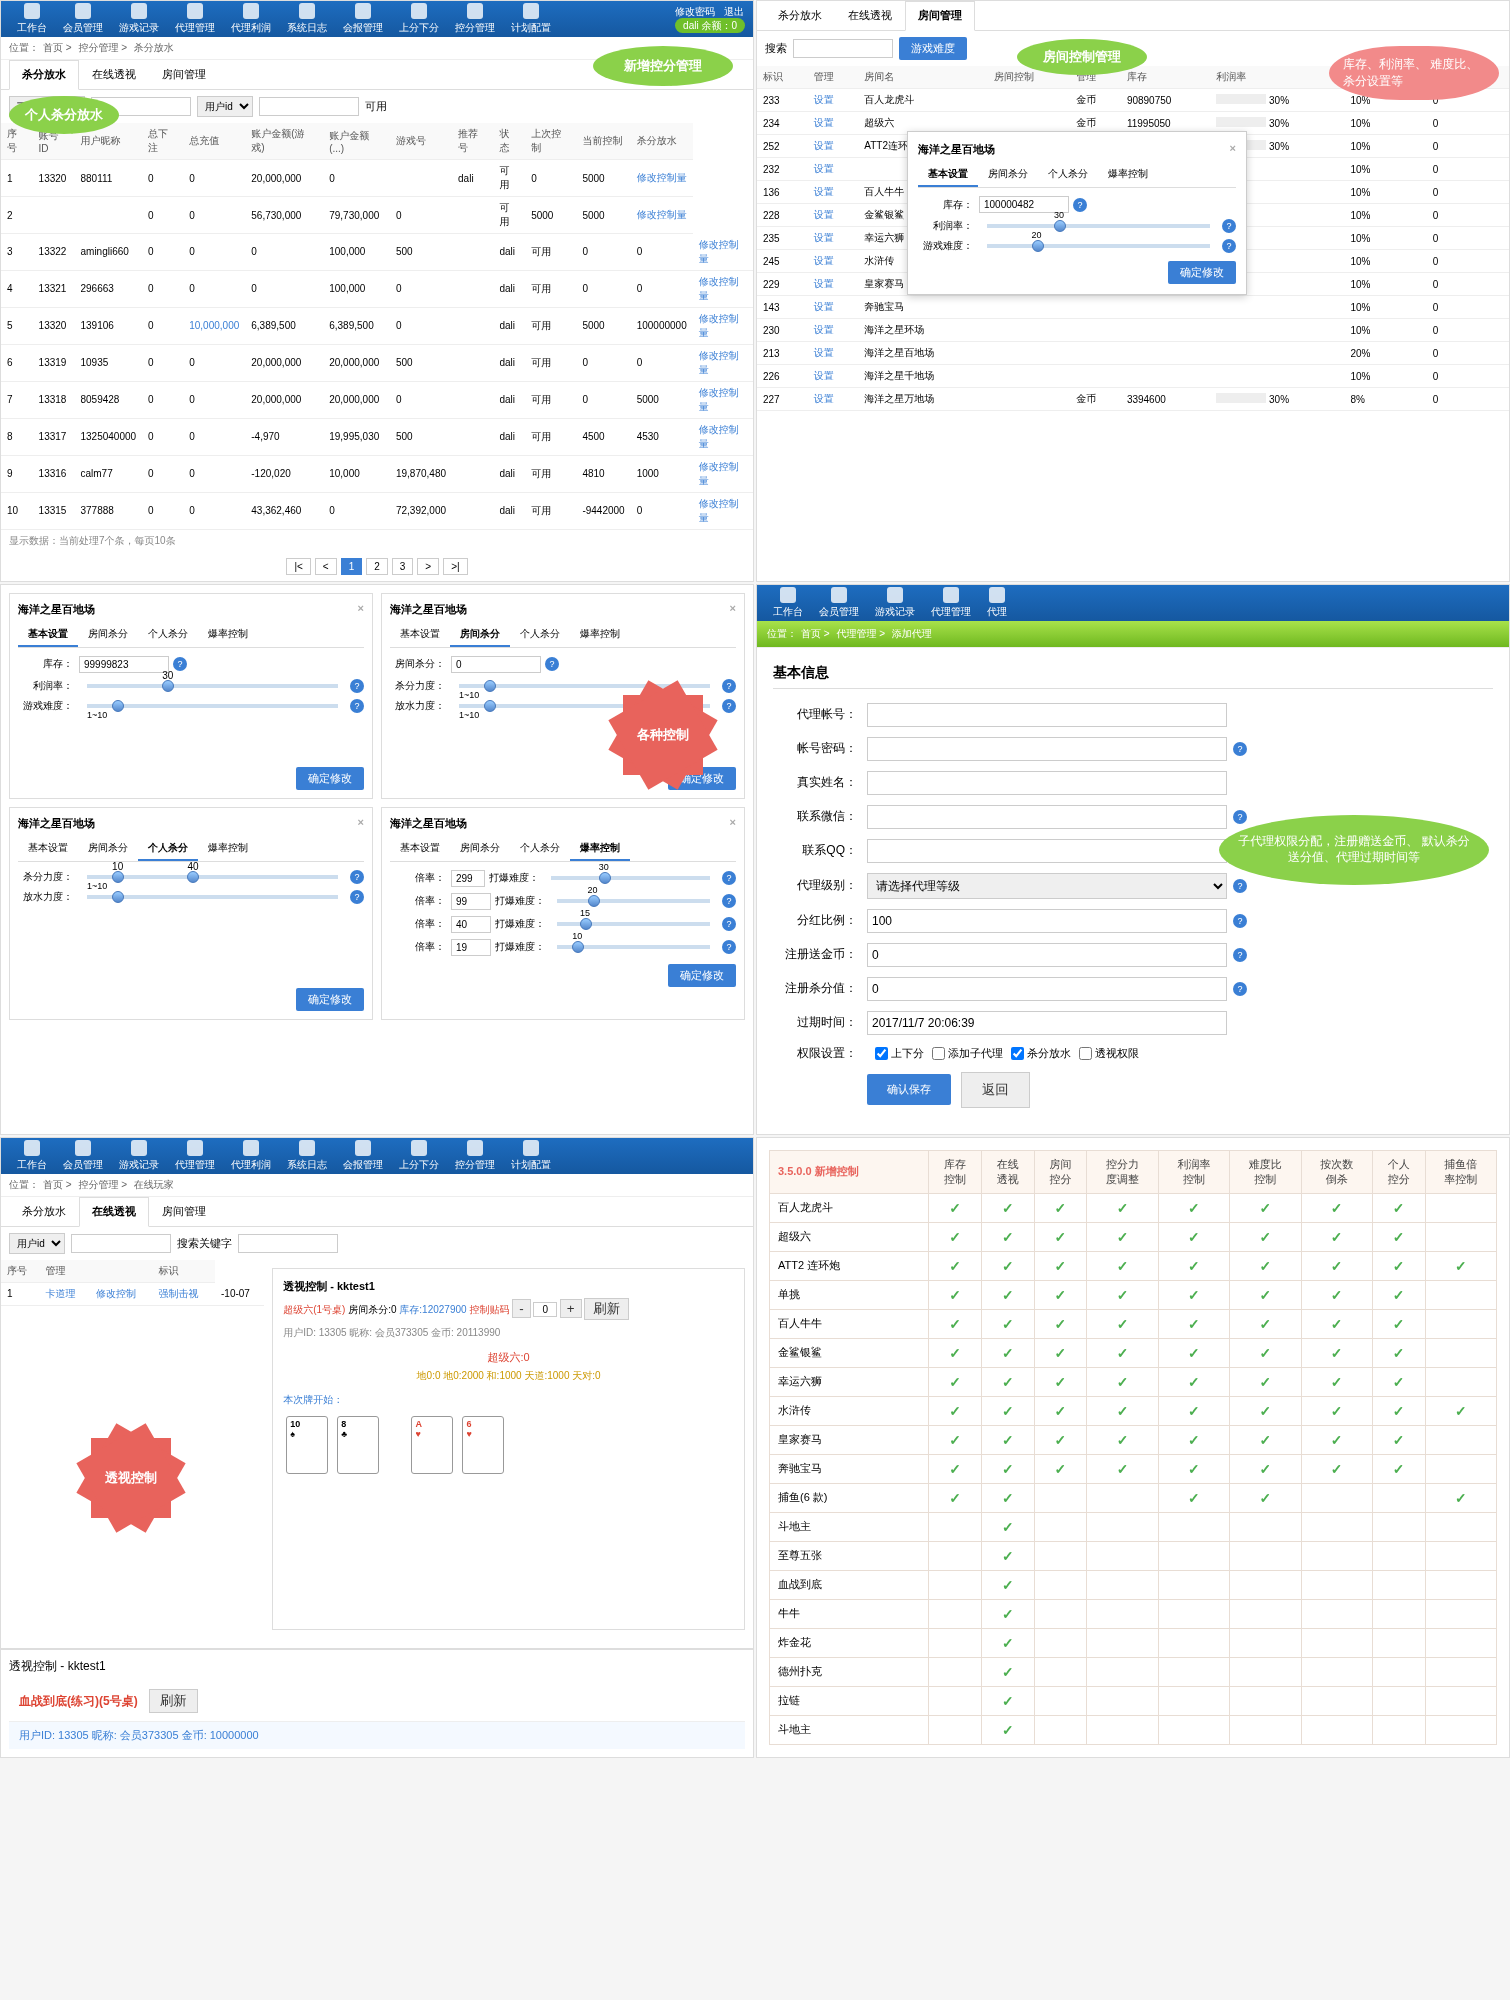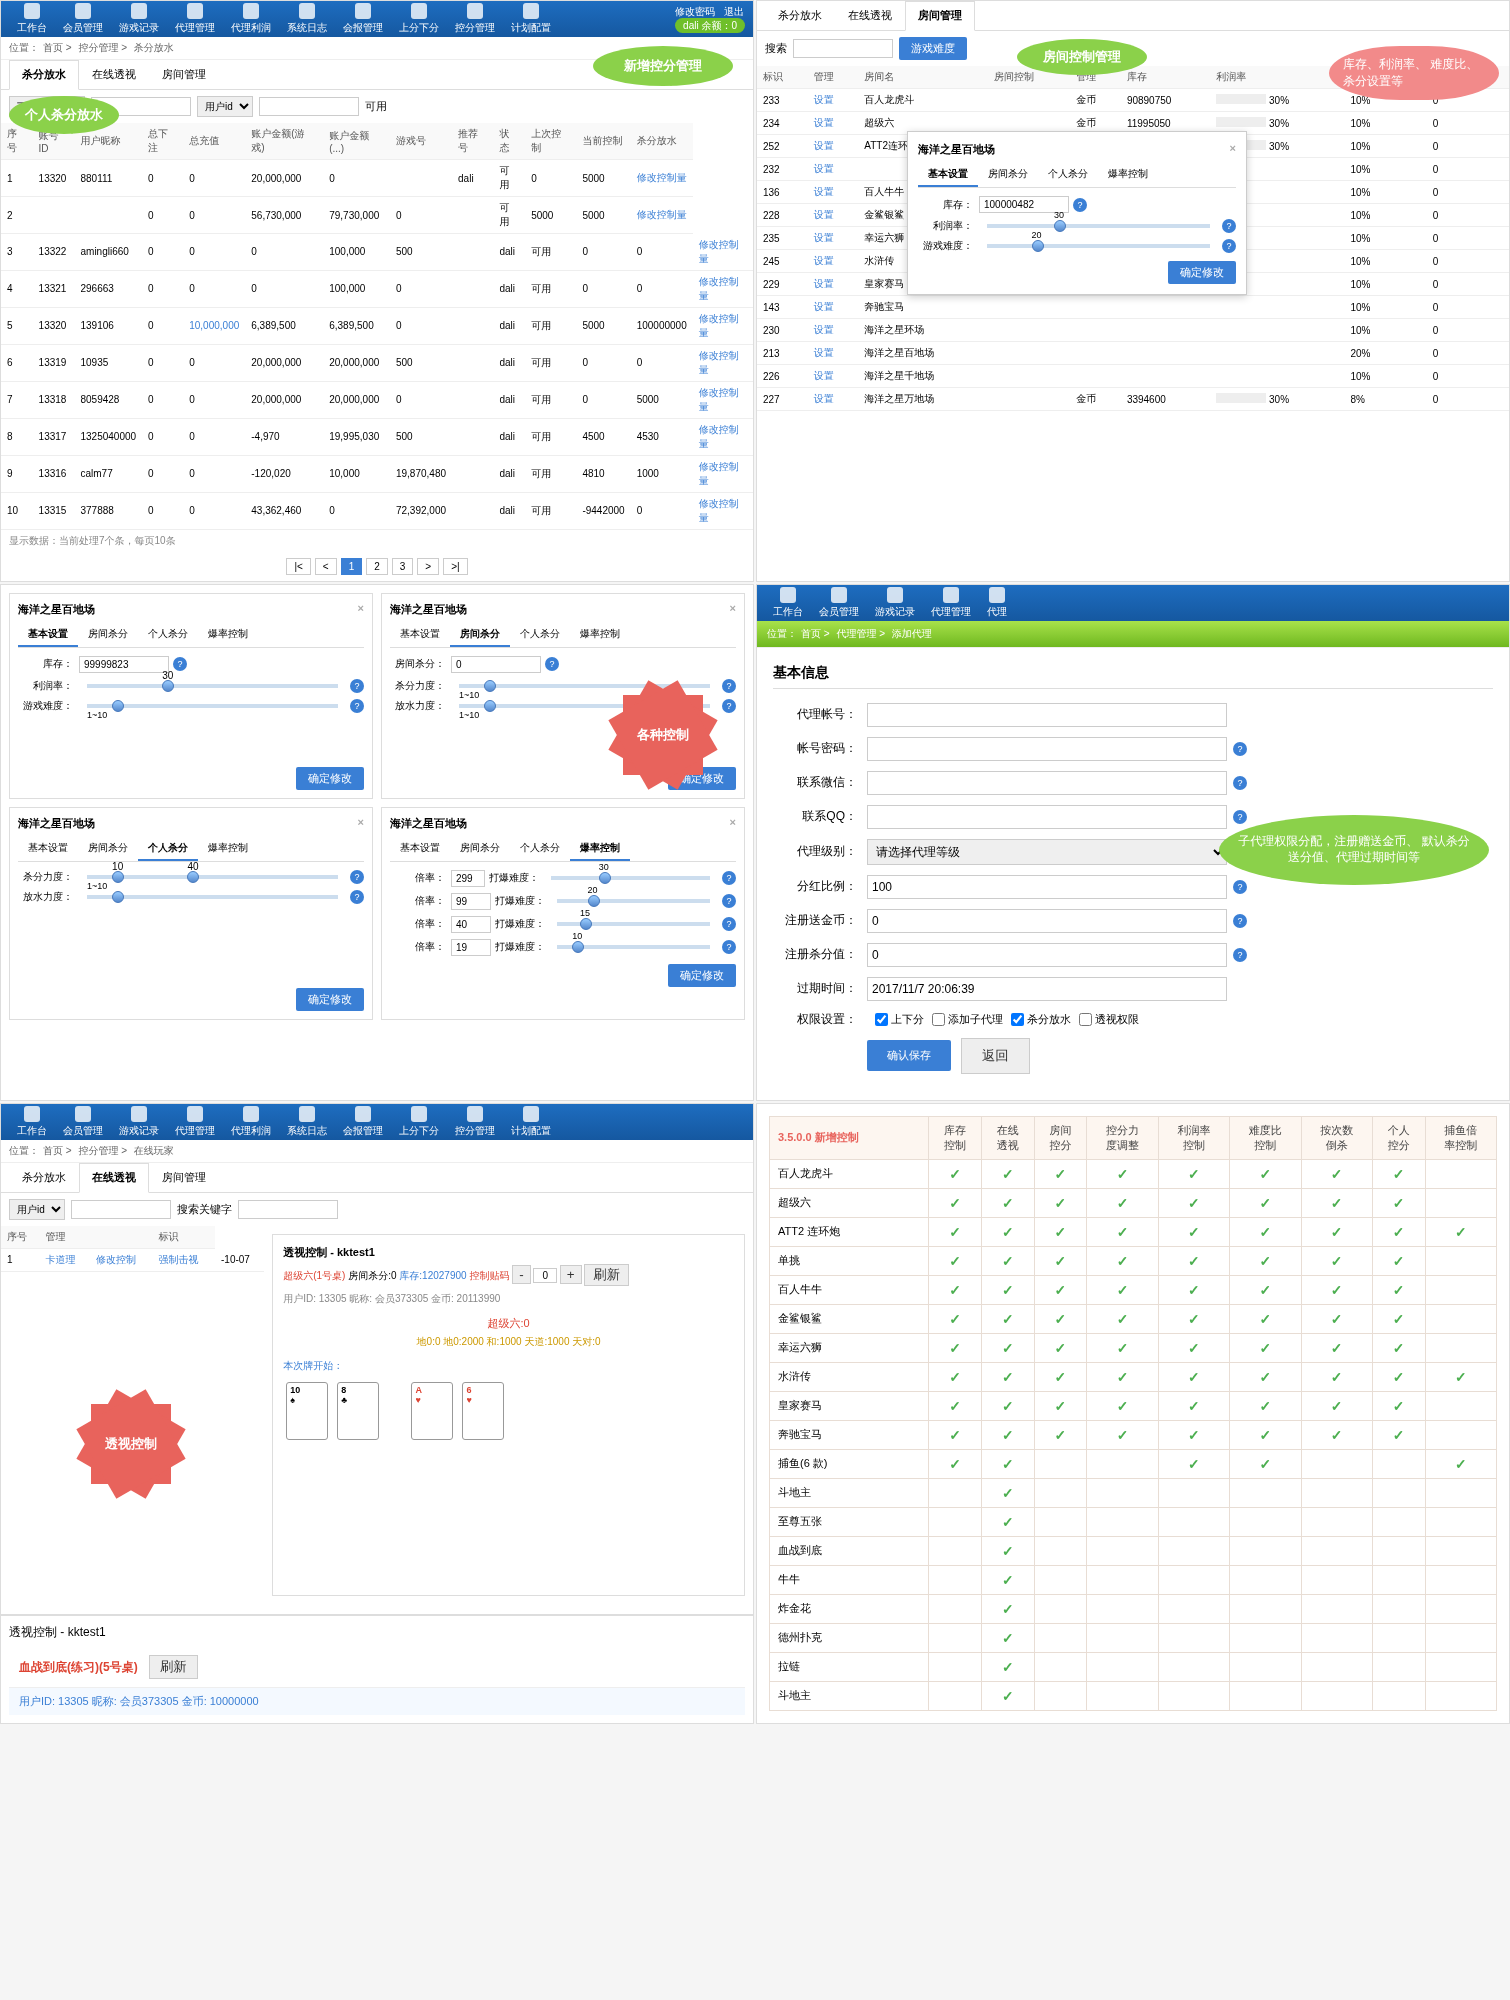--- a/index.html
+++ b/index.html
@@ -783,20 +783,24 @@
   <div class="form-section">
     <h3>基本信息</h3>
     <div class="form-row">
           <label>代理帐号：</label>
           <input type="text" style="">
         </div>
     <div class="form-row">
           <label>帐号密码：</label>
           <input type="text" style="">
           <span class="help-icon">?</span>
+        </div>
+    <div class="form-row">
+          <label>真实姓名：</label>
+          <input type="text" style="">
         </div>
     <div class="form-row">
           <label>联系微信：</label>
           <input type="text" style="">
           <span class="help-icon">?</span>
         </div>
     <div class="form-row">
           <label>联系QQ：</label>
           <input type="text" style="">
           <span class="help-icon">?</span>

